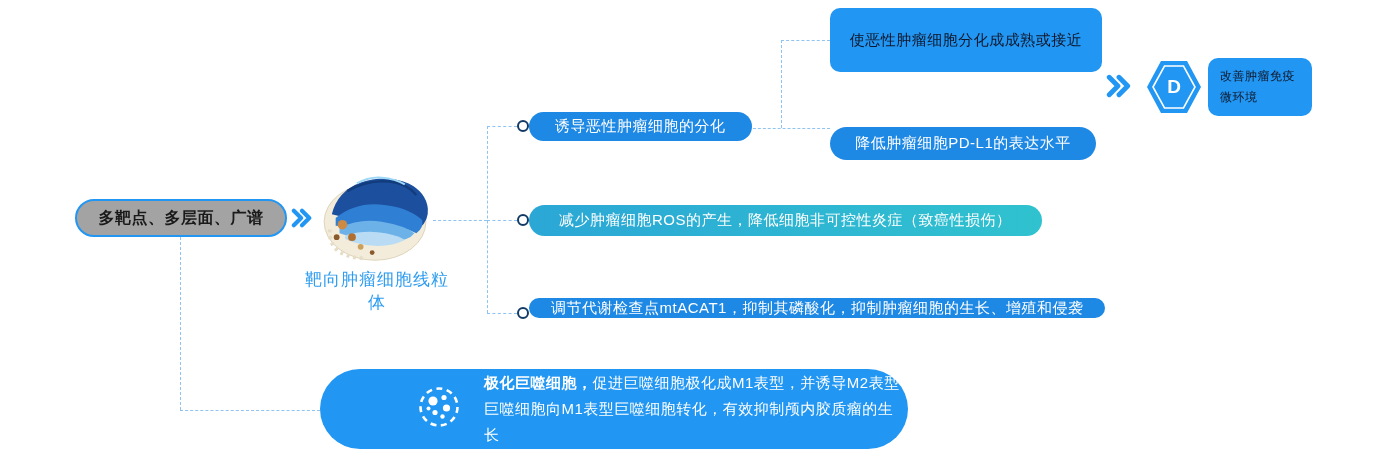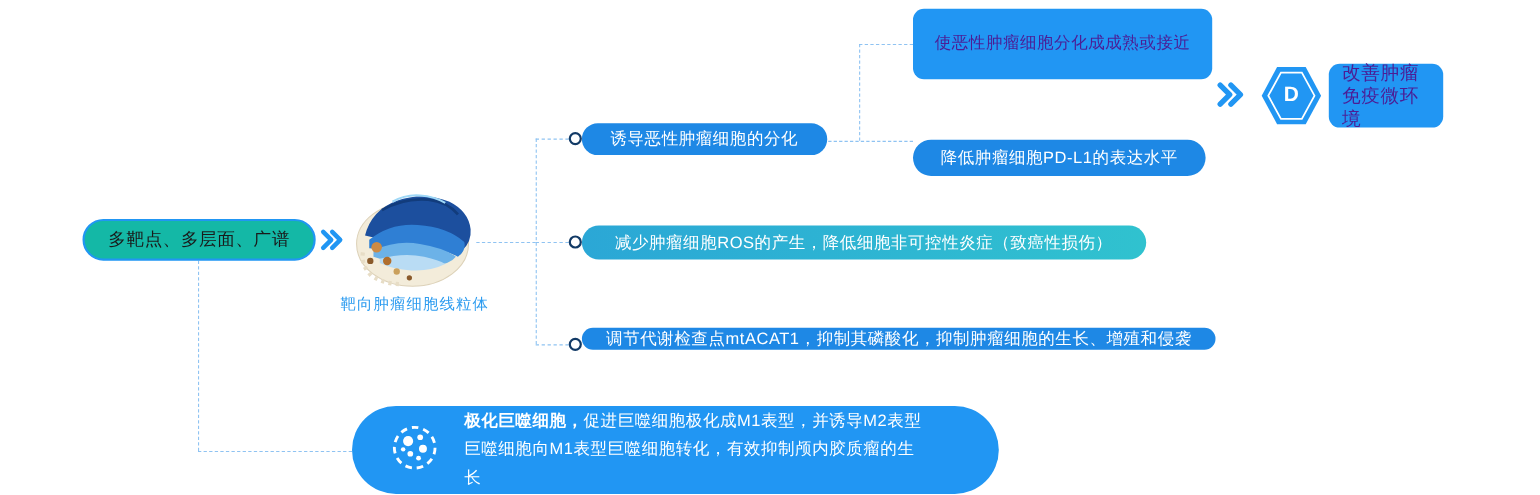--- a/index.html
+++ b/index.html
@@ -12,57 +12,57 @@
   .dash.v{border-left:1px dashed var(--line-blue,#8FC3F2);width:0;}
 
   
   .dot{position:absolute;width:12px;height:12px;border-radius:50%;
        background:#fff;border:2px solid var(--dot-ring,#123A66);box-sizing:border-box;z-index:2;}
 
   .node{position:absolute;z-index:1;}
 
   .source-box{display:flex;align-items:center;justify-content:center;
       left:75px;top:199px;width:212px;height:38px;border-radius:19px;
-      background:#14b8a6;border:2px solid var(--blue,#2196F3);box-sizing:border-box;
-      font-size:16px;font-weight:400;color:var(--text-dark,#1A1A1A);letter-spacing:.5px;}
+      background:#a3a3a3;border:2px solid var(--blue,#2196F3);box-sizing:border-box;
+      font-size:16px;font-weight:700;color:var(--text-dark,#1A1A1A);letter-spacing:.5px;}
 
   .caption{left:302px;top:268px;width:150px;text-align:center;
-      color:var(--caption-blue,#2D9CF0);font-size:14px;letter-spacing:1px;}
+      color:var(--caption-blue,#2D9CF0);font-size:17px;letter-spacing:1px;}
 
   .pill{display:inline-flex;align-items:center;white-space:nowrap;
       border-radius:16px;color:#fff;font-size:15px;letter-spacing:.5px;}
   .pill.blue{background:var(--pill-blue,#1E88E5);}
   .pill.teal{background:linear-gradient(90deg,var(--teal-start,#2BA7D6),var(--teal-end,#30C2CF));}
 
   .pill-diff{left:529px;top:112px;height:29px;padding:0 26px;}
   .pill-ros{left:529px;top:205px;height:31px;padding:0 30px;}
   .pill-met{left:529px;top:298px;height:20px;padding:0 22px;}
   .pill-pdl1{left:830px;top:127px;width:266px;height:33px;border-radius:17px;
       justify-content:center;padding:0;}
 
-  .box{background:var(--blue,#2196F3);color:#4c1d95;border-radius:10px;}
+  .box{background:var(--blue,#2196F3);color:#0f172a;border-radius:10px;}
   .box-mature{left:830px;top:8px;width:272px;height:64px;display:flex;flex-direction:column;
       align-items:center;justify-content:center;font-size:15px;line-height:24px;letter-spacing:.5px;}
   .box-outcome{left:1208px;top:58px;width:104px;height:58px;display:flex;flex-direction:column;
       justify-content:center;padding:0 12px;box-sizing:border-box;
-      font-size:17px;line-height:21px;letter-spacing:.5px;}
+      font-size:12px;line-height:21px;letter-spacing:.5px;}
 
   .arrow{display:flex;align-items:center;justify-content:center;}
   .arrow-1{left:291px;top:208px;width:22px;height:20px;}
   .arrow-2{left:1106px;top:74px;width:26px;height:24px;}
 
   .hexwrap{left:1144px;top:58px;width:60px;height:58px;}
   .hex-glyph{position:absolute;left:0;top:0;width:60px;height:58px;display:flex;
       align-items:center;justify-content:center;color:#fff;font-size:19px;font-weight:700;}
 
   .illustration{left:318px;top:170px;width:116px;height:96px;}
 
   .macro-box{left:320px;top:369px;width:588px;height:80px;border-radius:40px;
       background:var(--blue,#2196F3);display:flex;align-items:center;gap:22px;
-      padding-left:34px;box-sizing:border-box;}
+      padding-left:34px;box-sizing:border-box;justify-content:flex-end;}
   .macro-text{width:424px;color:#fff;font-size:15px;line-height:26px;letter-spacing:.5px;}
   .macro-text b{font-weight:700;}
 </style>
 </head>
 <body>
 
 <div class="canvas">
 
   <div class="dash v" style="left:180px;top:237px;height:173px"></div>
   <div class="dash h" style="left:180px;top:410px;width:140px"></div>

